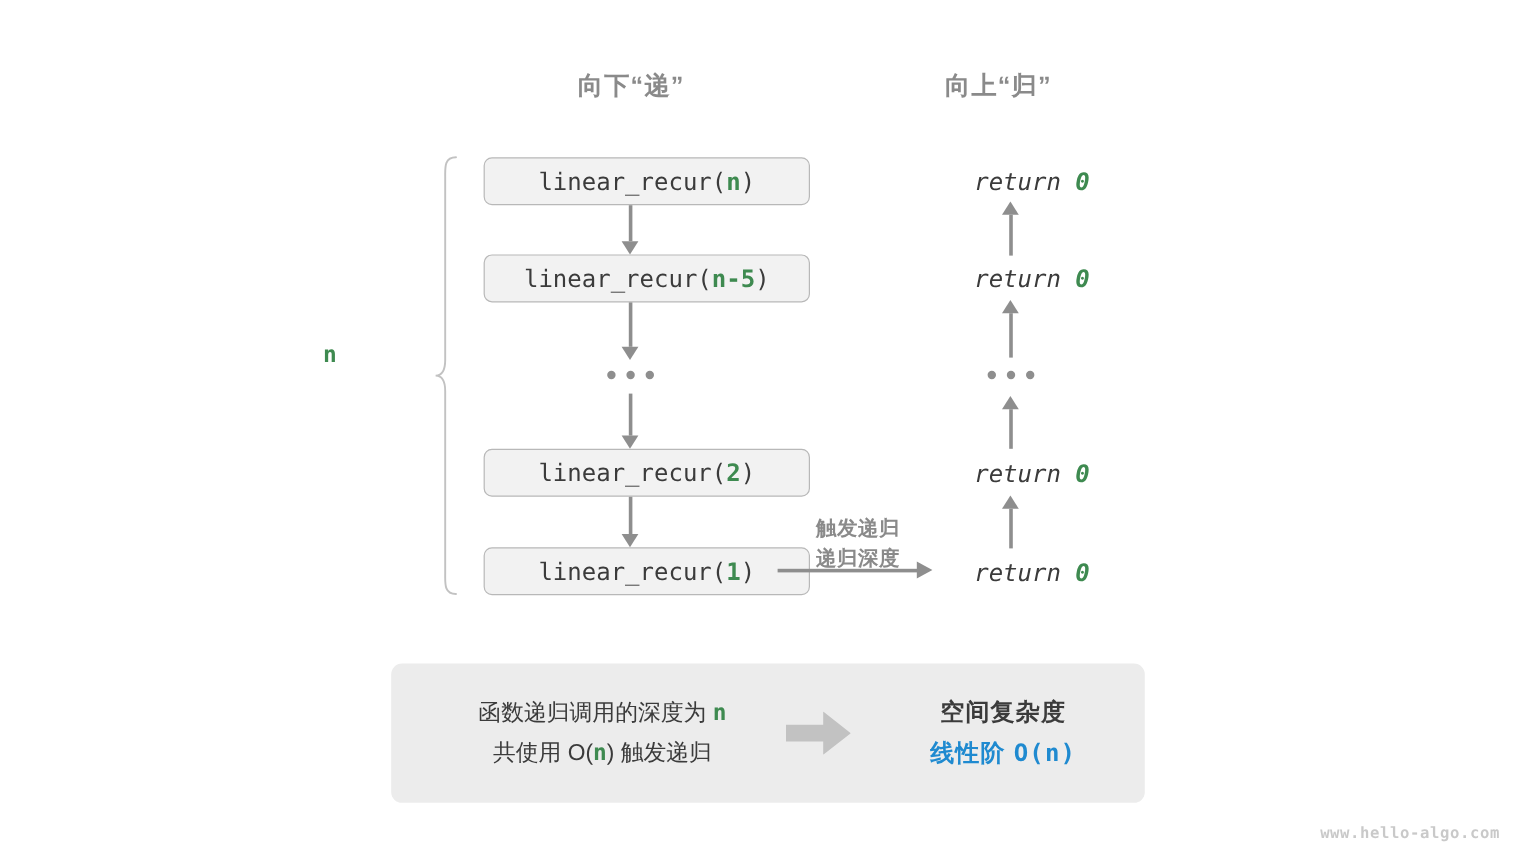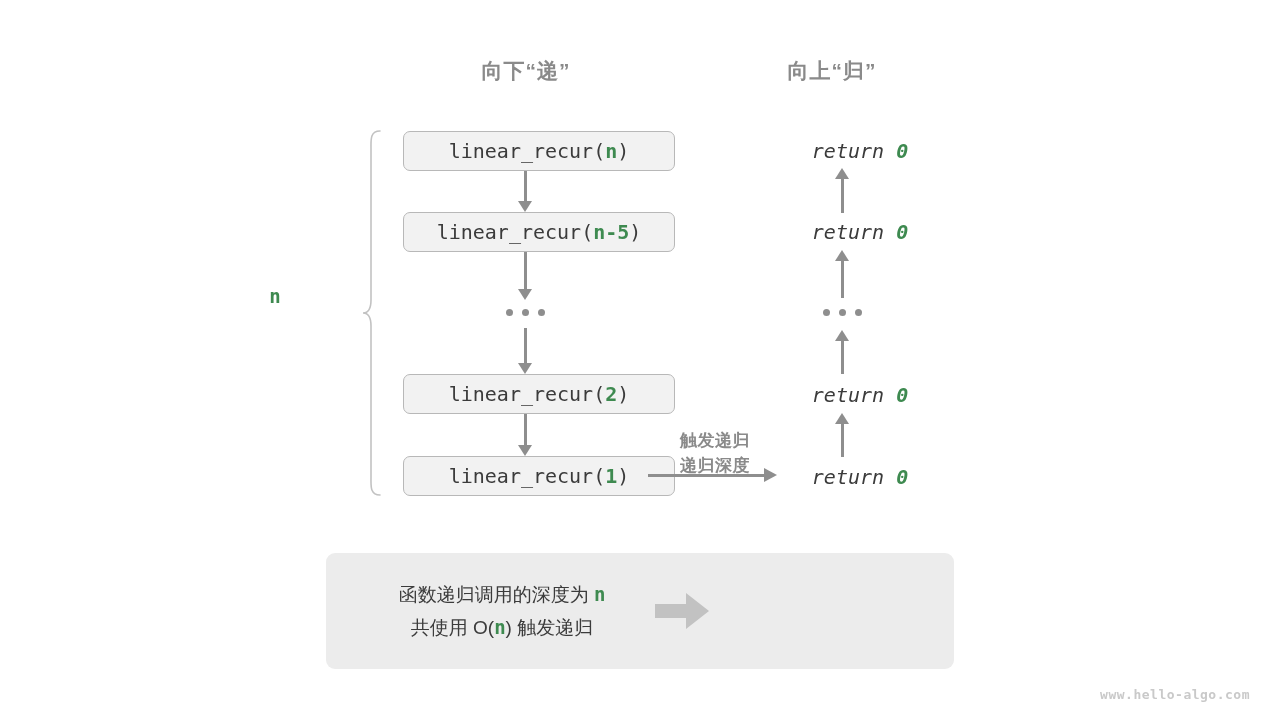--- a/index.html
+++ b/index.html
@@ -351,16 +351,23 @@
       <span>触发递归</span>
     </div>
   </div>
 
   <div id="summary-arrow">
     <svg width="54" height="36" viewBox="0 0 54 36" xmlns="http://www.w3.org/2000/svg">
       <path d="M0 11 L31 11 L31 0 L54 18 L31 36 L31 25 L0 25 Z" fill="#c2c2c2"></path>
     </svg>
   </div>
 
+  <div id="summary-right">
+    <div class="title">空间复杂度</div>
+    <div class="value">
+      <span>线性阶</span>
+      <span class="mono">O(n)</span>
+    </div>
+  </div>
 
 </div>
 
 <div class="abs" id="watermark">www.hello-algo.com</div>
 
 </body></html>

